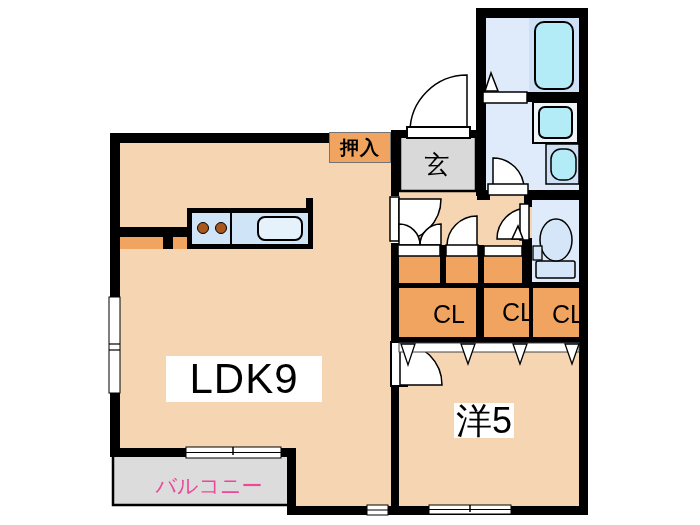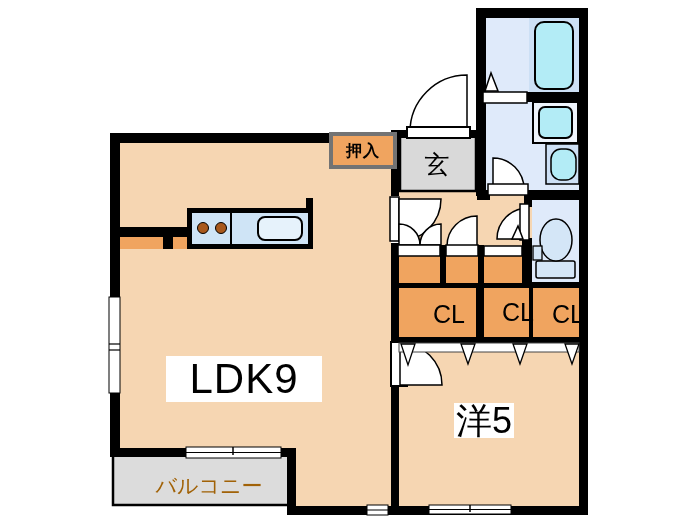--- a/index.html
+++ b/index.html
@@ -6,28 +6,28 @@
   .floorplan{position:relative;width:700px;height:525px;background:#ffffff;overflow:hidden;
              font-family:"Liberation Sans","DejaVu Sans",sans-serif;}
   .floorplan svg{position:absolute;left:0;top:0;}
   .label{position:absolute;color:#000;text-align:center;white-space:nowrap;}
   .label-ldk{left:166px;top:312px;width:156px;height:46px;background:#fff;
              font-size:42px;line-height:46px;letter-spacing:1px;margin-top:44px;}
   .label-yo{left:454px;top:403px;width:60px;height:35px;background:#fff;
             font-size:36px;line-height:35px;}
   .label-gen{left:417px;top:149px;width:40px;height:30px;font-size:25px;line-height:30px;}
   .oshiire-box{position:absolute;left:329px;top:132px;width:60px;height:29px;
-               background:#f0a45f;border:4px solid #737373;font-size:16px;font-weight:700;
+               background:#f0a45f;border:1px solid #737373;font-size:19px;font-weight:700;
                line-height:29px;text-align:center;letter-spacing:1px;}
   .label-cl{width:40px;height:28px;font-size:25px;line-height:28px;margin-left:12px;}
   .label-cl1{left:417px;top:300px;}
   .label-cl2{left:486px;top:298px;}
   .label-cl3{left:536px;top:300px;}
   .label-balcony{left:149px;top:473px;width:120px;height:25px;font-size:21px;
-                 line-height:25px;color:#a16207;}
+                 line-height:25px;color:#ec4899;}
 </style>
 </head>
 <body>
 
 <div class="floorplan">
 
 <svg width="700" height="525" viewBox="0 0 700 525">
 
   <g>
     <rect x="120" y="143" width="271" height="363" fill="#f6d6b2"></rect>

